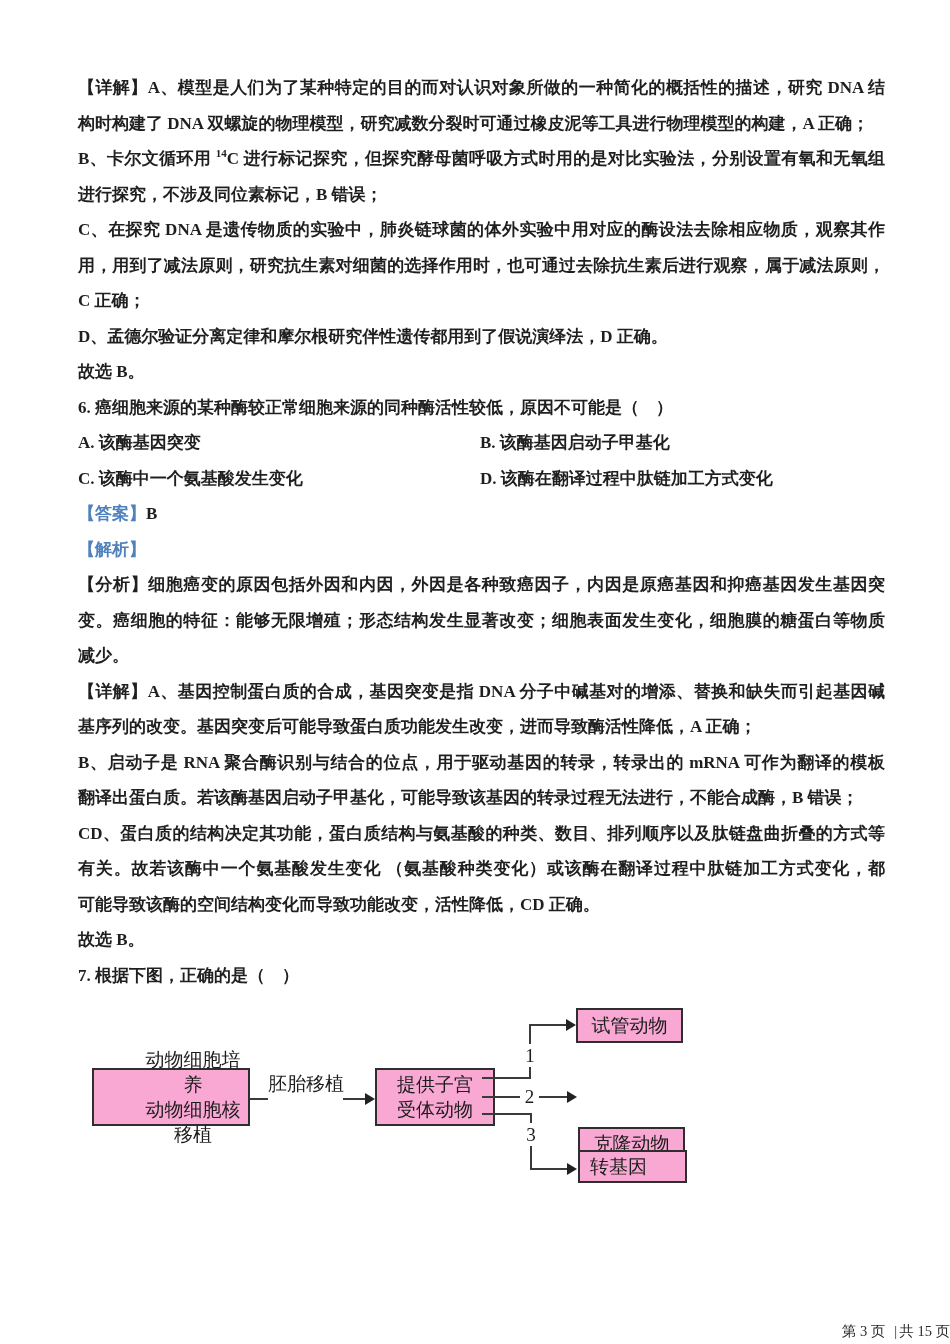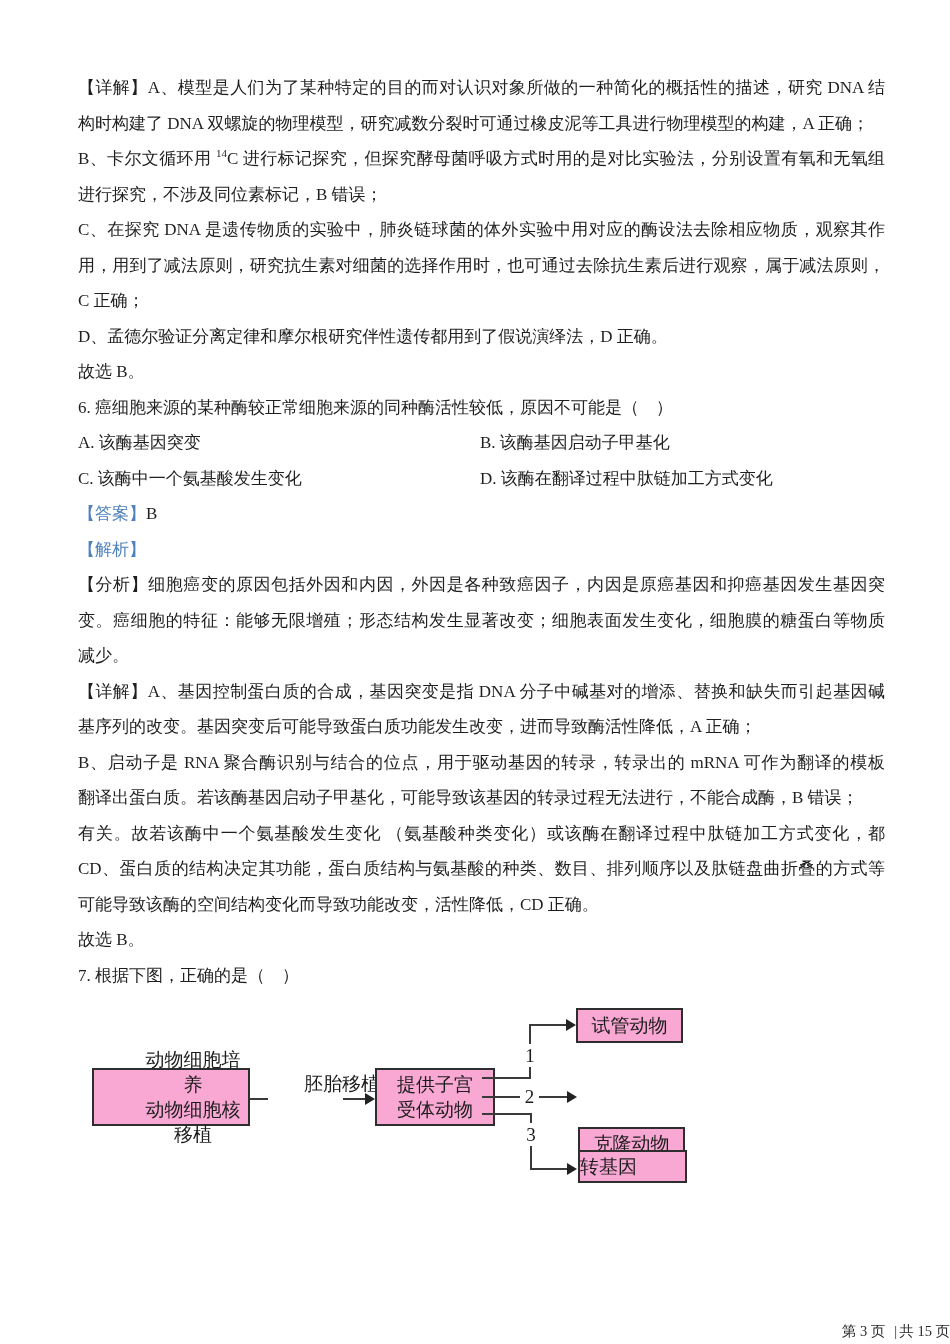--- a/index.html
+++ b/index.html
@@ -2,34 +2,34 @@
 <html><head>
 <meta charset="utf-8">
 <style>
   html,body{margin:0;padding:0;}
   body{
     width:950px;height:1344px;background:#ffffff;position:relative;
     font-family:"Liberation Serif","DejaVu Serif",serif;color:#1f1f1f;
     overflow:hidden;
   }
   .text-flow{position:absolute;top:70px;left:78px;width:807px;}
-  .line{height:35.5px;line-height:35.5px;font-size:17px;white-space:nowrap;position:relative;}
+  .line{height:35.5px;line-height:35.5px;font-size:17px;white-space:nowrap;position:relative;font-weight:bold;}
   .line.j{text-align:justify;text-align-last:justify;}
   .line sup{font-size:11px;line-height:0;}
   .blue{color:#4f81bd;}
   .opt.c1{position:absolute;left:402px;top:0;}
   
   .diagram{position:absolute;left:0;top:993px;width:950px;height:225px;}
   .dbox{
     position:absolute;border:2px solid #2e2e2e;box-sizing:border-box;
     display:flex;flex-direction:column;justify-content:center;
     text-align:center;font-size:19px;line-height:25px;color:#1c1c1c;background:#f9a8d4;
   }
   .dbox.single{line-height:normal;}
-  .dbox.left-text{text-align:left;}
+  .dbox.left-text{text-align:left;padding-left:10px;}
   .dline{position:absolute;background:#3a3a3a;}
   .dnum{position:absolute;background:#ffffff;font-size:19px;text-align:center;line-height:23px;color:#1c1c1c;}
   .ah{position:absolute;width:0;height:0;border-top:6px solid transparent;border-bottom:6px solid transparent;border-left:10px solid #222222;}
   .dlabel{position:absolute;font-size:19px;line-height:22px;color:#1c1c1c;}
   .footer{
     position:absolute;top:1322px;left:0;width:100%;text-align:right;
     font-size:14.5px;color:#2b2b2b;
   }
   .footer .sep{margin-left:9px;margin-right:2px;}
 </style>
@@ -51,36 +51,36 @@
     <div class="line"><span class="opt c0">C. 该酶中一个氨基酸发生变化</span><span class="opt c1">D. 该酶在翻译过程中肽链加工方式变化</span></div>
     <div class="line"><span class="blue">【答案】</span><span>B</span></div>
     <div class="line"><span class="blue">【解析】</span></div>
     <div class="line j"><span>【分析】细胞癌变的原因包括外因和内因，外因是各种致癌因子，内因是原癌基因和抑癌基因发生基因突</span></div>
     <div class="line j"><span>变。癌细胞的特征：能够无限增殖；形态结构发生显著改变；细胞表面发生变化，细胞膜的糖蛋白等物质</span></div>
     <div class="line"><span>减少。</span></div>
     <div class="line j"><span>【详解】A、基因控制蛋白质的合成，基因突变是指 DNA 分子中碱基对的增添、替换和缺失而引起基因碱</span></div>
     <div class="line"><span>基序列的改变。基因突变后可能导致蛋白质功能发生改变，进而导致酶活性降低，A 正确；</span></div>
     <div class="line j"><span>B、启动子是 RNA 聚合酶识别与结合的位点，用于驱动基因的转录，转录出的 mRNA 可作为翻译的模板</span></div>
     <div class="line"><span>翻译出蛋白质。若该酶基因启动子甲基化，可能导致该基因的转录过程无法进行，不能合成酶，B 错误；</span></div>
+    <div class="line j"><span>CD、蛋白质的结构决定其功能，蛋白质结构与氨基酸的种类、数目、排列顺序以及肽链盘曲折叠的方式等</span></div>
     <div class="line j"><span>有关。故若该酶中一个氨基酸发生变化 （氨基酸种类变化）或该酶在翻译过程中肽链加工方式变化，都</span></div>
-    <div class="line j"><span>CD、蛋白质的结构决定其功能，蛋白质结构与氨基酸的种类、数目、排列顺序以及肽链盘曲折叠的方式等</span></div>
     <div class="line"><span>可能导致该酶的空间结构变化而导致功能改变，活性降低，CD 正确。</span></div>
     <div class="line"><span>故选 B。</span></div>
     <div class="line"><span>7. 根据下图，正确的是（　）</span></div>
   </div>
 
 <div class="diagram">
 
   <div class="dbox" style="left:92px;top:75px;width:158px;height:58px;padding-left:44px;">
     <div>动物细胞培养</div>
     <div>动物细胞核移植</div>
   </div>
 
   <div class="dline" style="left:250px;top:105px;width:18px;height:2px;"></div>
-  <span class="dlabel" style="left:268px;top:80px;margin-left:36px;">胚胎移植</span>
+  <span class="dlabel" style="left:268px;top:80px;">胚胎移植</span>
   <div class="dline" style="left:343px;top:105px;width:23px;height:2px;"></div>
   <div class="ah" style="left:365px;top:100px;"></div>
 
   <div class="dbox" style="left:375px;top:75px;width:120px;height:58px;">
     <div>提供子宫</div>
     <div>受体动物</div>
   </div>
 
   <div class="dline" style="left:482px;top:84px;width:48px;height:2px;"></div>
   <div class="dline" style="left:529px;top:31px;width:2px;height:55px;"></div>

